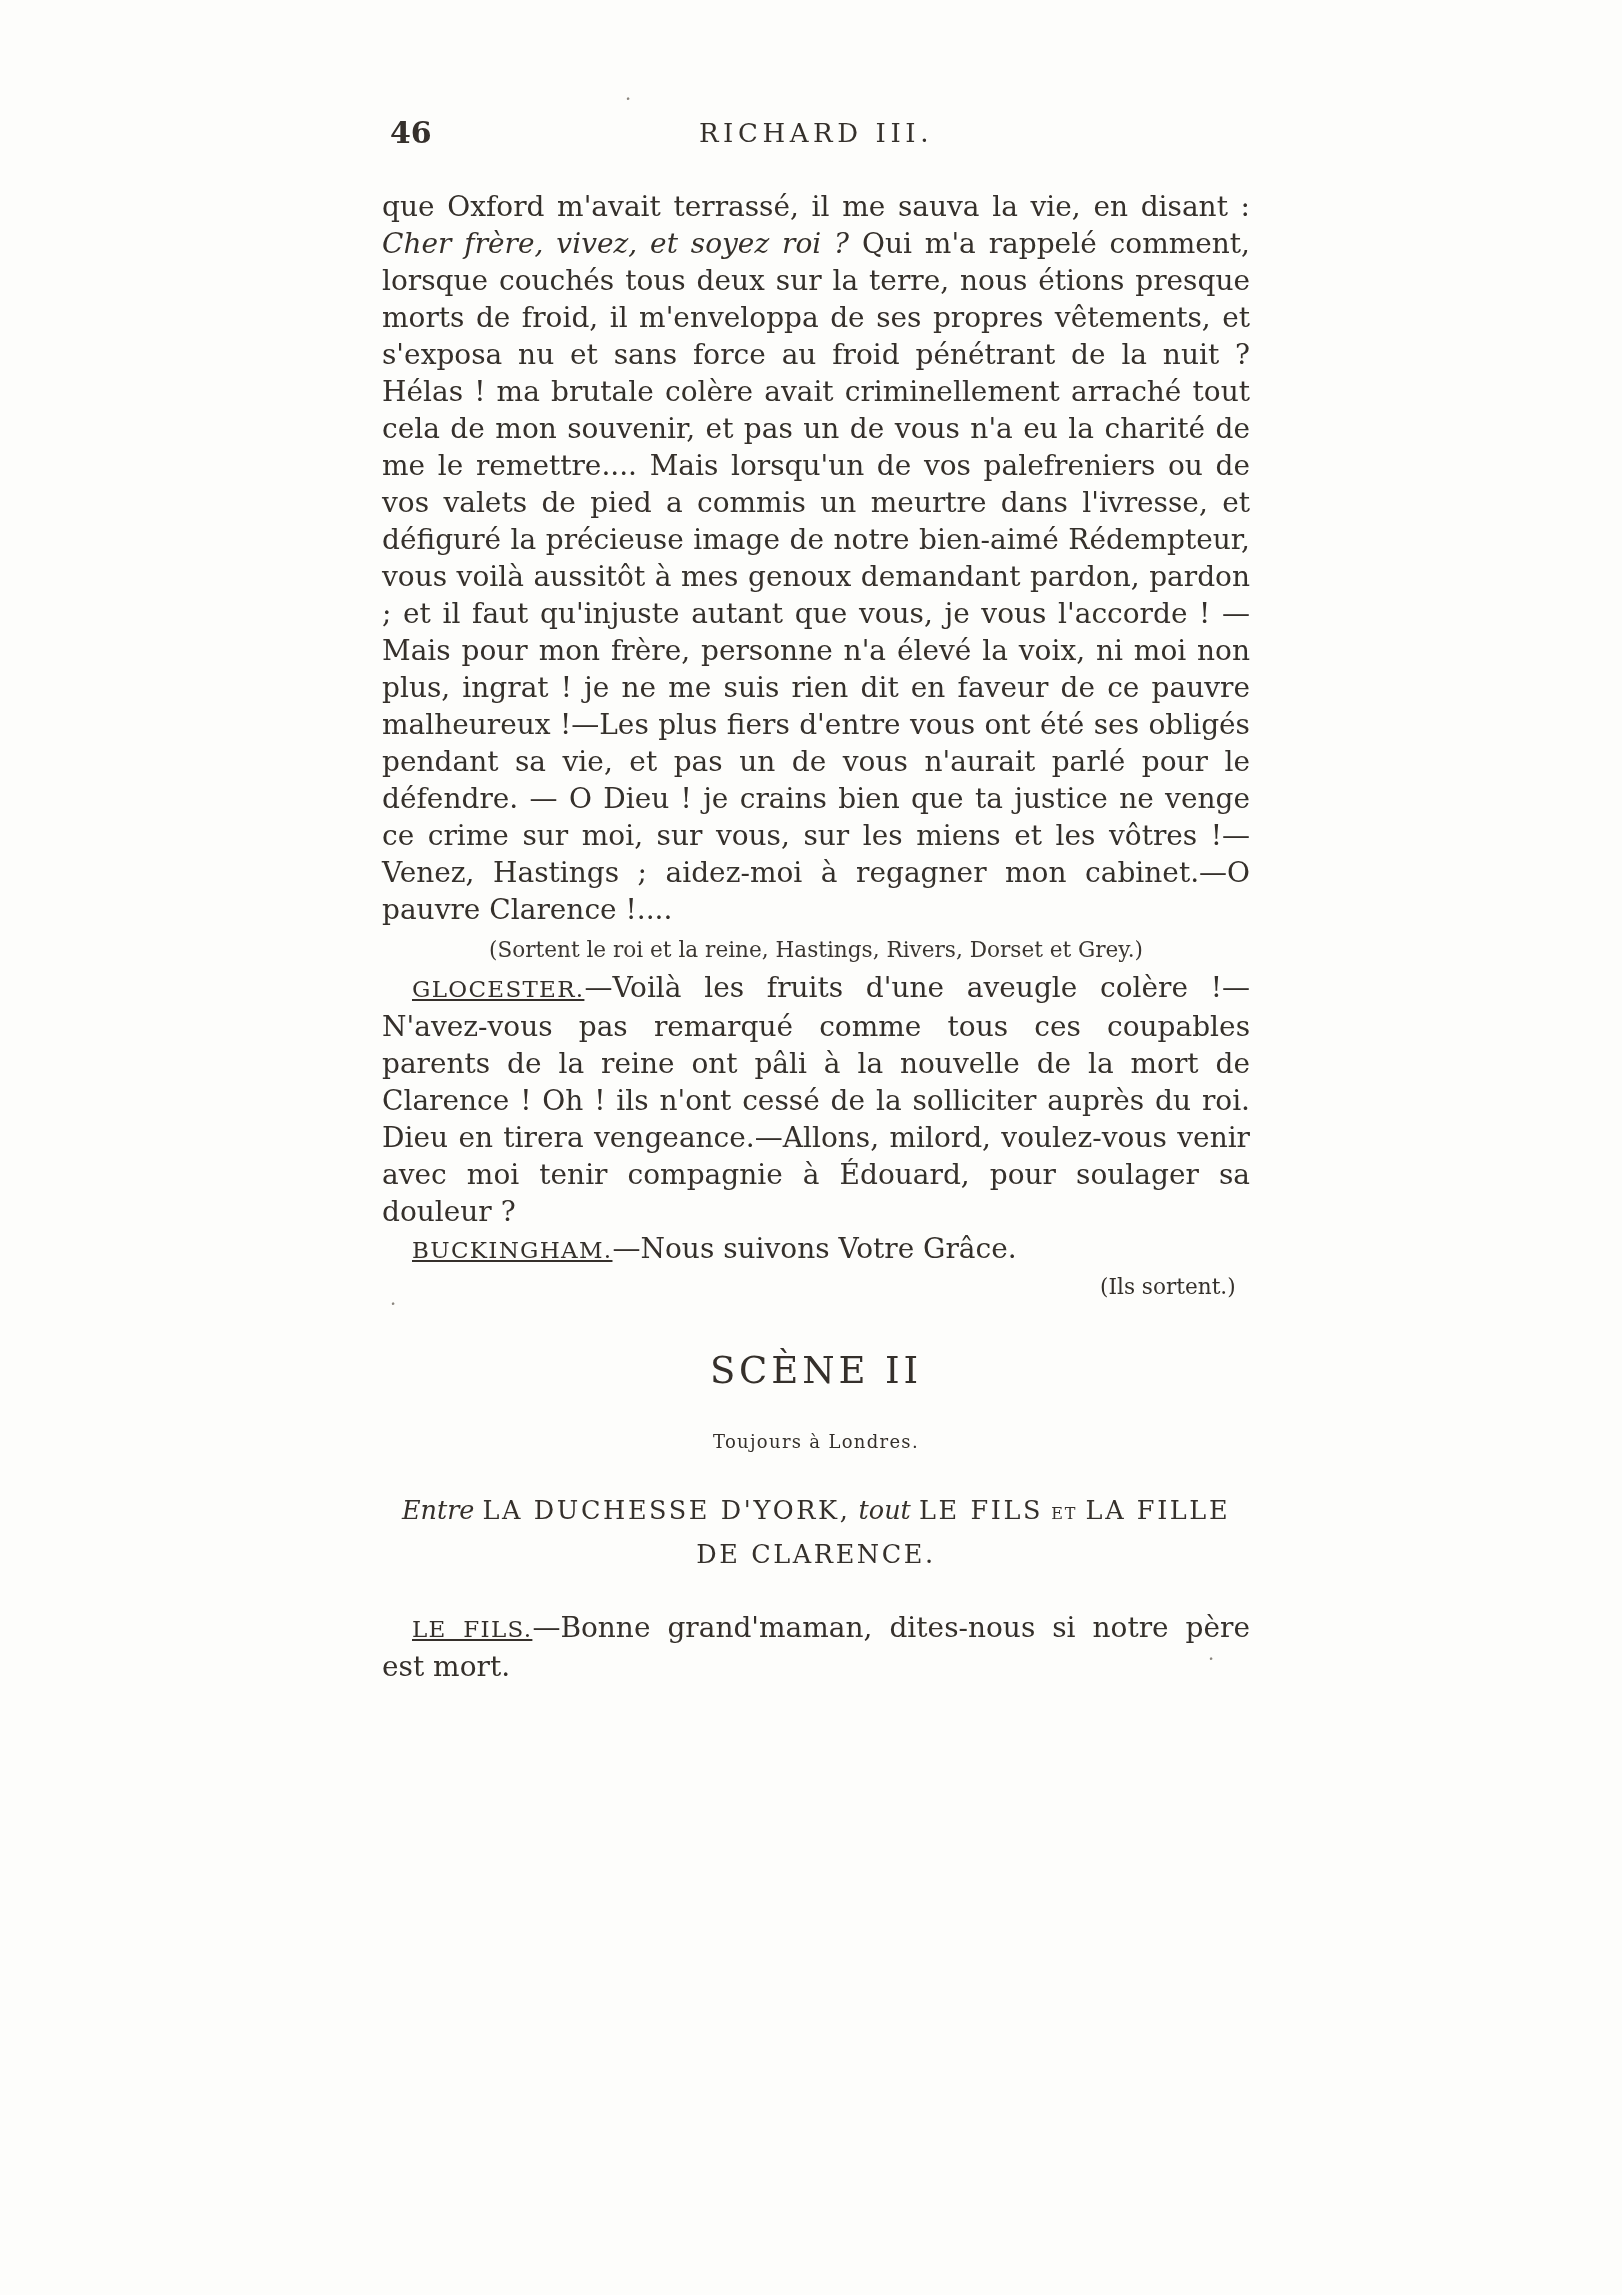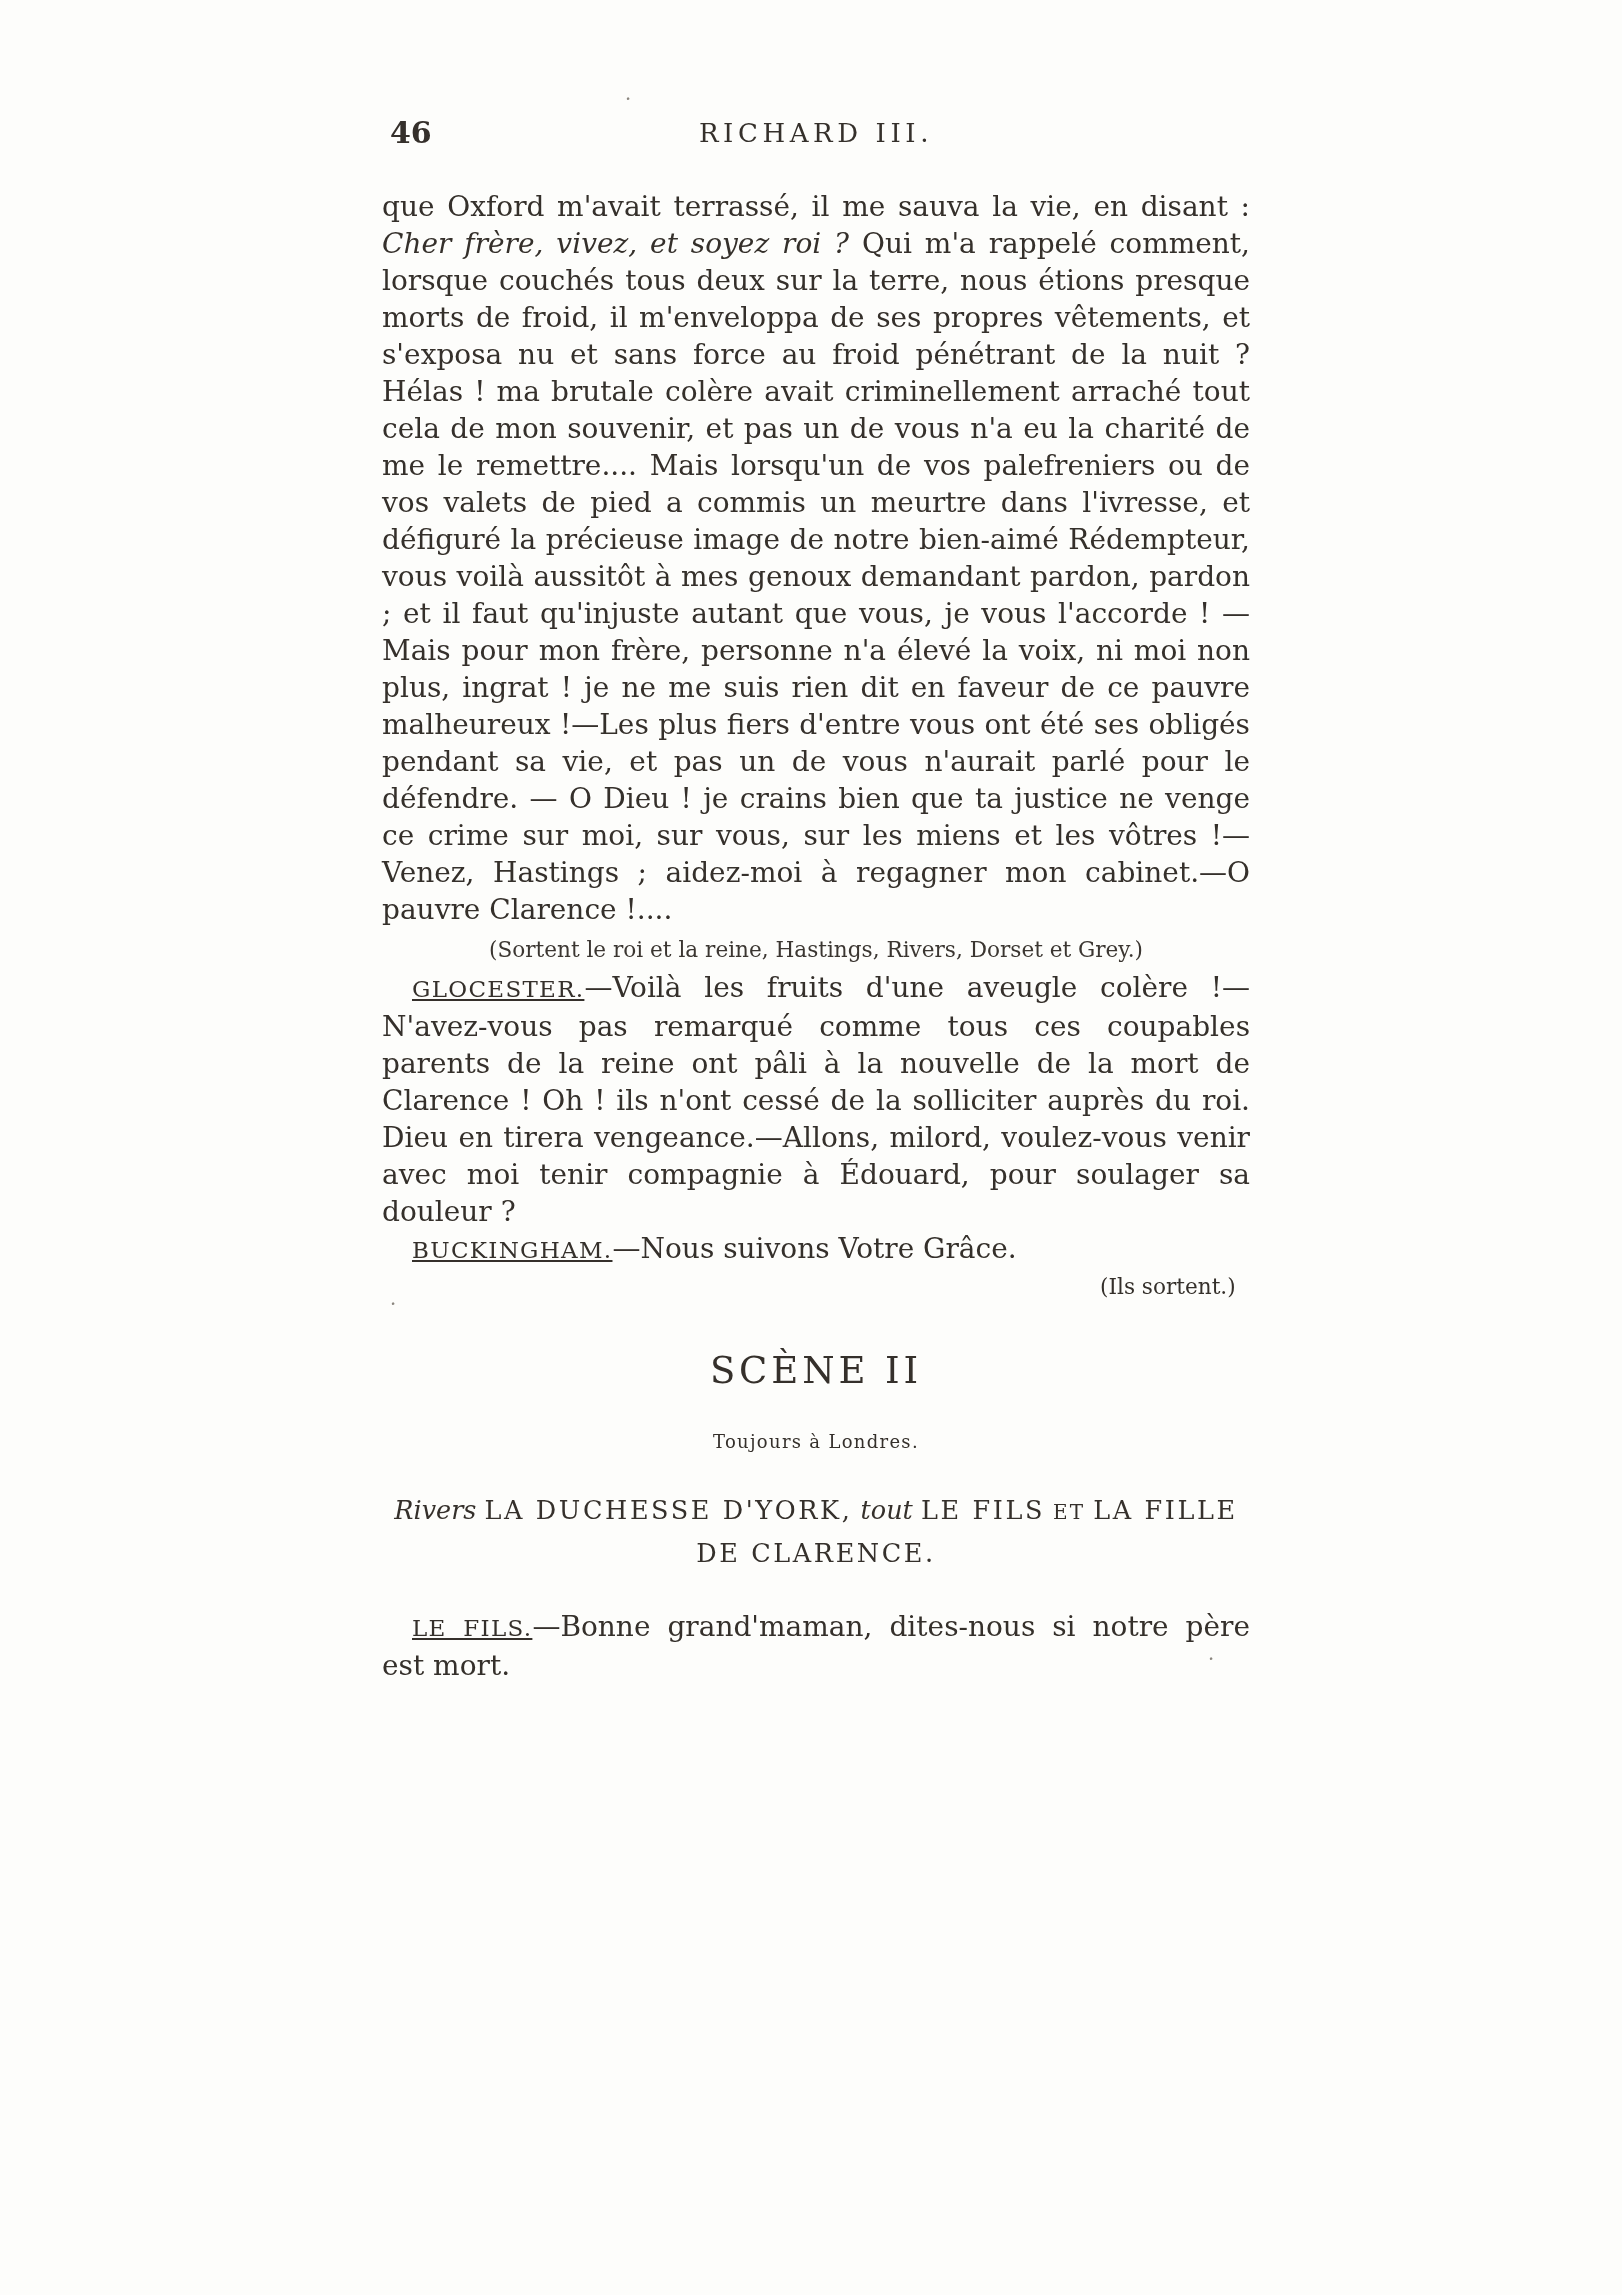--- a/index.html
+++ b/index.html
@@ -85,21 +85,21 @@
     letter-spacing: 1.3px;
     margin: 39px 0 0 0;
   }
   .entrance {
     text-align: center;
     font-size: 25.5px;
     line-height: 41px;
     margin: 38px 0 0 0;
   }
   .entrance .caps { letter-spacing: 2.6px; }
-  .entrance .small-et { font-size: 20px; letter-spacing: 2px; margin-top: 24px; }
+  .entrance .small-et { font-size: 16px; letter-spacing: 2px; margin-top: 24px; }
   .dialogue-2 { margin-top: 34px; }
   .artifact-dot {
     position: absolute;
     color: #8a857e;
     font-size: 19.6px;
     line-height: 19.6px;
   }
   .dot-top    { left: 625px;  top: 90px; }
   .dot-buck   { left: 390px;  top: 1295px; }
   .dot-right  { left: 1208px; top: 1650px; }
@@ -126,21 +126,21 @@
 
   <p class="dialogue"><span class="speaker">BUCKINGHAM.</span><span>—Nous suivons Votre Grâce.</span></p>
 
   <div class="exit-right">(Ils sortent.)</div>
 
   <h2 class="scene-heading">SCÈNE II</h2>
 
   <div class="scene-location">Toujours à Londres.</div>
 
   <div class="entrance">
-    <span class="italic">Rivers</span>
+    <span class="italic">Entre</span>
     <span class="caps">LA DUCHESSE D'YORK,</span>
     <span class="italic">tout</span>
     <span class="caps">LE FILS</span>
     <span class="small-et">ET</span>
     <span class="caps">LA FILLE DE CLARENCE.</span>
   </div>
 
   <p class="dialogue dialogue-2"><span class="speaker">LE FILS.</span><span>—Bonne grand'maman, dites-nous si notre père est mort.</span></p>
 
 </div>

